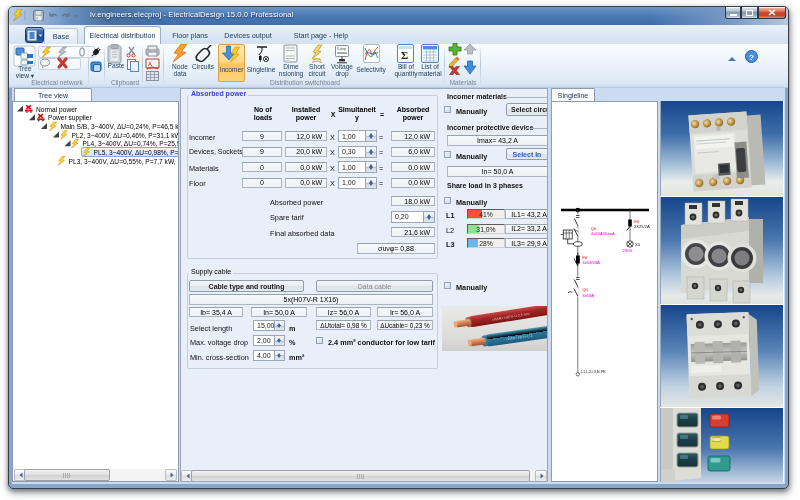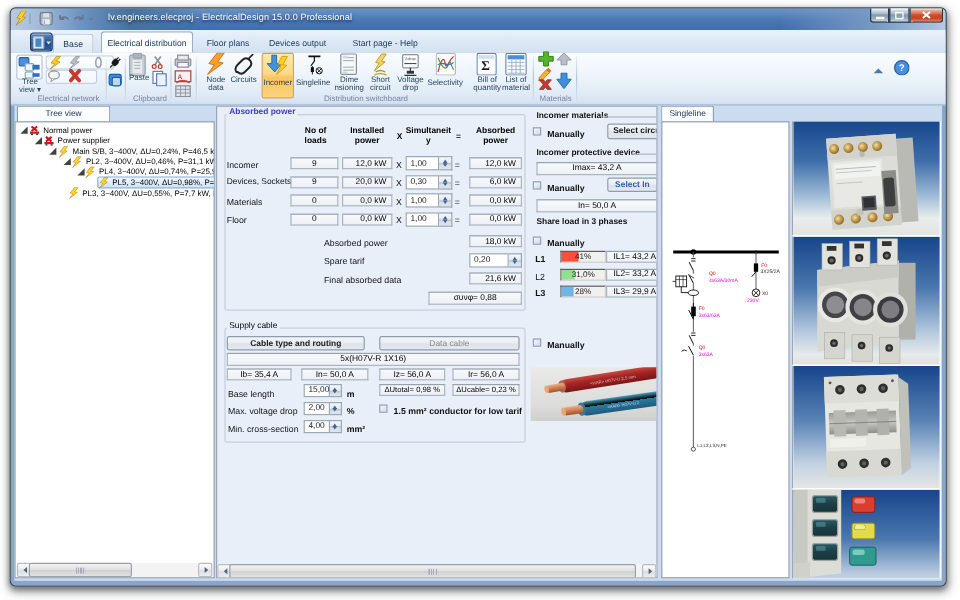--- a/index.html
+++ b/index.html
@@ -434,37 +434,37 @@
   <div class="btn7" style="left:8px;top:191px;width:115px;height:12px;font-weight:bold">Cable type and routing</div>
   <div class="btn7" style="left:135px;top:191px;width:117px;height:12px;color:#8a8a8a">Data cable</div>
   <div class="cb" style="left:263px;top:193px"></div>
   <div class="lbl" style="left:275px;top:193.5px;font-weight:bold">Manually</div>
   <div class="fld ctr" style="left:8px;top:205px;width:244px;height:11px">5x(H07V-R 1X16)</div>
   <div class="fld ctr" style="left:8px;top:218px;width:54px;height:10px">Ib= 35,4 A</div>
   <div class="fld ctr" style="left:70px;top:218px;width:56px;height:10px">In= 50,0 A</div>
   <div class="fld ctr" style="left:135px;top:218px;width:55px;height:10px">Iz= 56,0 A</div>
   <div class="fld ctr" style="left:196px;top:218px;width:56px;height:10px">Ir= 56,0 A</div>
 
-  <div class="lbl" style="left:9px;top:234.5px">Base length</div>
+  <div class="lbl" style="left:9px;top:234.5px">Select length</div>
   <div class="efld" style="left:72px;top:231px;width:22px;height:11px">15,00</div>
   <div class="spin" style="left:94px;top:231px;width:10px;height:11px">
       <i></i>
     </div>
   <div class="lbl" style="left:108px;top:234.5px;font-weight:bold">m</div>
   <div class="fld ctr" style="left:135px;top:231px;width:55px;height:10px;font-size:6.4px">ΔUtotal= 0,98 %</div>
   <div class="fld ctr" style="left:196px;top:231px;width:56px;height:10px;font-size:6.4px">ΔUcable= 0,23 %</div>
 
   <div class="lbl" style="left:9px;top:249px">Max. voltage drop</div>
   <div class="efld" style="left:72px;top:246px;width:22px;height:11px">2,00</div>
   <div class="spin" style="left:94px;top:246px;width:10px;height:11px">
       <i></i>
     </div>
   <div class="lbl" style="left:108px;top:249px;font-weight:bold">%</div>
   <div class="cb" style="left:135px;top:248px"></div>
-  <div class="lbl" style="left:147px;top:249px;font-weight:bold">1.5 mm² conductor for low tarif</div>
+  <div class="lbl" style="left:147px;top:249px;font-weight:bold">2.4 mm² conductor for low tarif</div>
 
   <div class="lbl" style="left:9px;top:263.5px">Min. cross-section</div>
   <div class="efld" style="left:72px;top:260.5px;width:22px;height:11px">4,00</div>
   <div class="spin" style="left:94px;top:260.5px;width:10px;height:11px">
       <i></i>
     </div>
   <div class="lbl" style="left:108px;top:263.5px;font-weight:bold">mm²</div>
   <div class="abs" id="cablephoto" style="left:261px;top:217px;width:106px;height:45px">
     <svg width="106" height="45">
       <defs>

